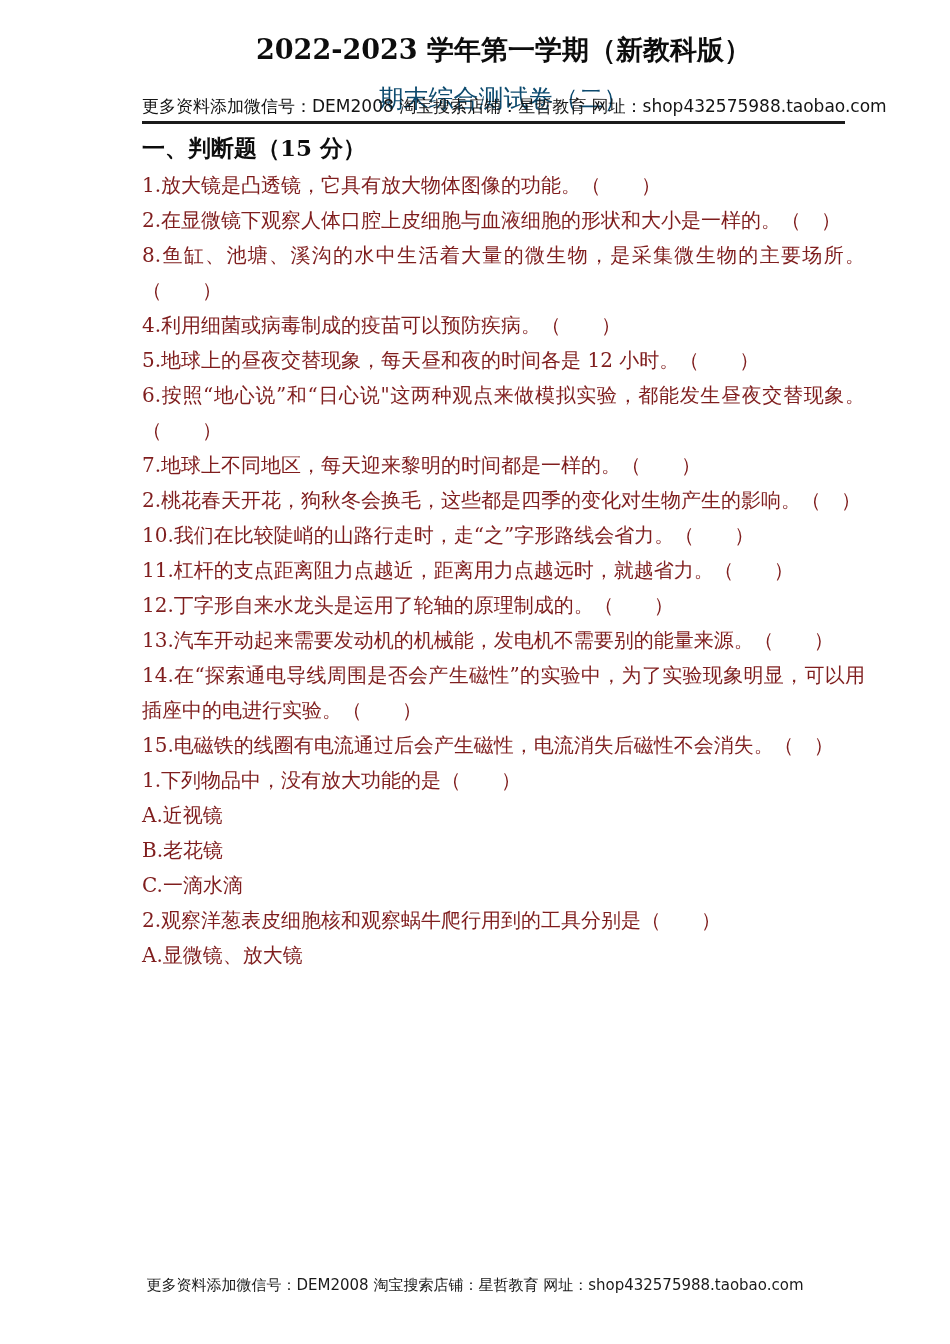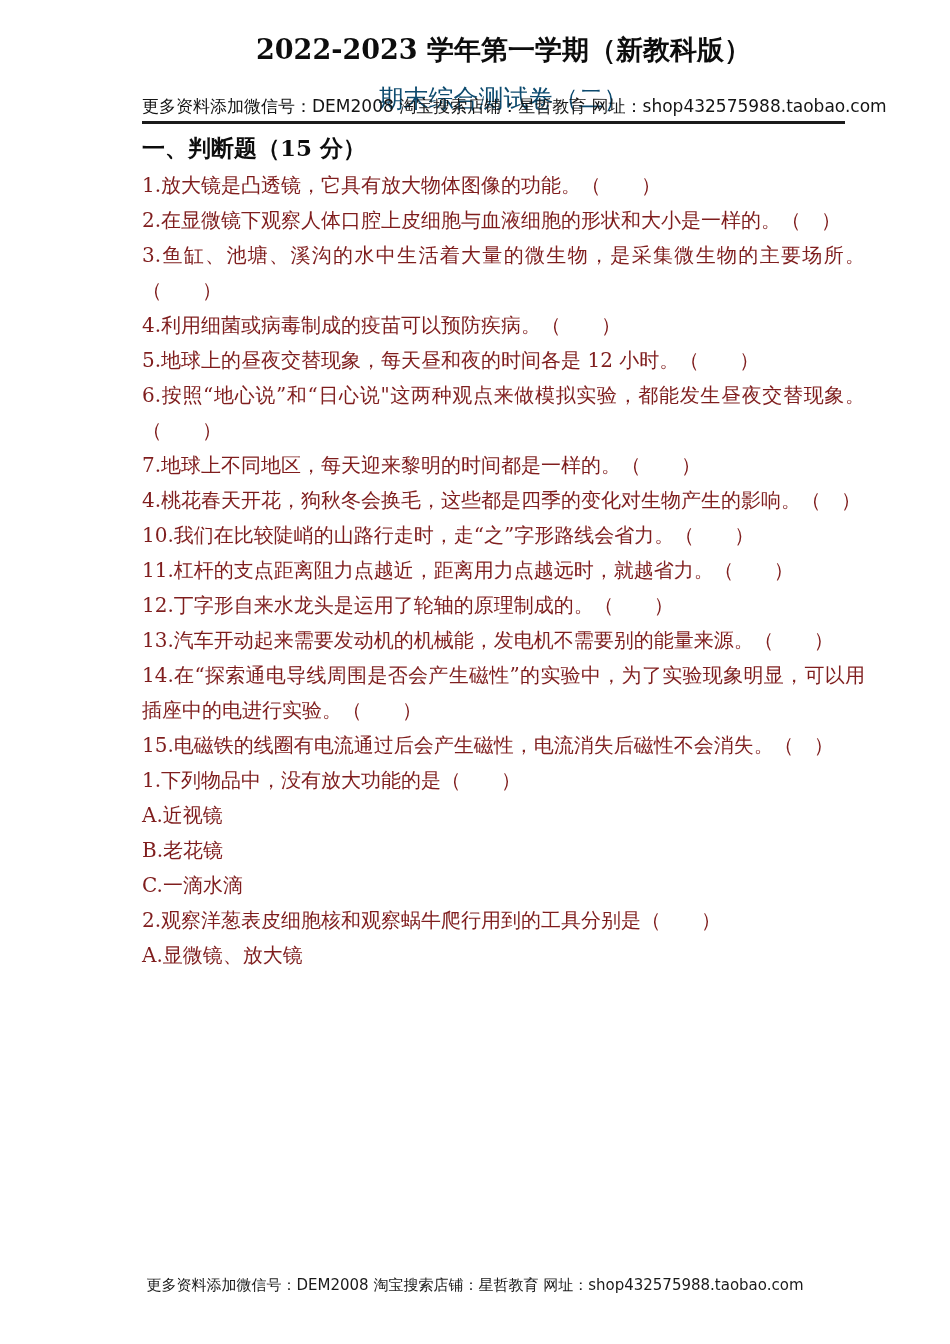--- a/index.html
+++ b/index.html
@@ -60,26 +60,26 @@
     <div class="header-rule"></div>
   </div>
 
   <div class="content">
     <h1 class="doc-title">2022-2023 学年第一学期（新教科版）</h1>
     <h1 class="doc-subtitle">期末综合测试卷（二）</h1>
     <div>
         <h2 class="sec-heading">一、判断题（15 分）</h2>
         <p class="q">1.放大镜是凸透镜，它具有放大物体图像的功能。（　　）</p>
         <p class="q">2.在显微镜下观察人体口腔上皮细胞与血液细胞的形状和大小是一样的。（　）</p>
-        <p class="q">3.鱼缸、池塘、溪沟的水中生活着大量的微生物，是采集微生物的主要场所。（　　）</p>
+        <p class="q">8.鱼缸、池塘、溪沟的水中生活着大量的微生物，是采集微生物的主要场所。（　　）</p>
         <p class="q">4.利用细菌或病毒制成的疫苗可以预防疾病。（　　）</p>
         <p class="q">5.地球上的昼夜交替现象，每天昼和夜的时间各是 12 小时。（　　）</p>
         <p class="q">6.按照“地心说”和“日心说"这两种观点来做模拟实验，都能发生昼夜交替现象。（　　）</p>
         <p class="q">7.地球上不同地区，每天迎来黎明的时间都是一样的。（　　）</p>
-        <p class="q">4.桃花春天开花，狗秋冬会换毛，这些都是四季的变化对生物产生的影响。（　）</p>
+        <p class="q">2.桃花春天开花，狗秋冬会换毛，这些都是四季的变化对生物产生的影响。（　）</p>
         <p class="q">10.我们在比较陡峭的山路行走时，走“之”字形路线会省力。（　　）</p>
         <p class="q">11.杠杆的支点距离阻力点越近，距离用力点越远时，就越省力。（　　）</p>
         <p class="q">12.丁字形自来水龙头是运用了轮轴的原理制成的。（　　）</p>
         <p class="q">13.汽车开动起来需要发动机的机械能，发电机不需要别的能量来源。（　　）</p>
         <p class="q">14.在“探索通电导线周围是否会产生磁性”的实验中，为了实验现象明显，可以用插座中的电进行实验。（　　）</p>
         <p class="q">15.电磁铁的线圈有电流通过后会产生磁性，电流消失后磁性不会消失。（　）</p>
         <p class="q">1.下列物品中，没有放大功能的是（　　）</p>
         <p class="q">A.近视镜</p>
         <p class="q">B.老花镜</p>
         <p class="q">C.一滴水滴</p>

